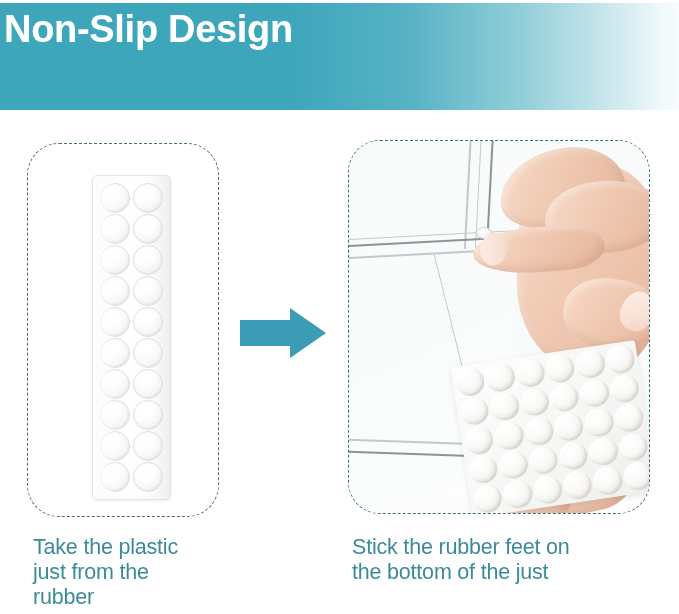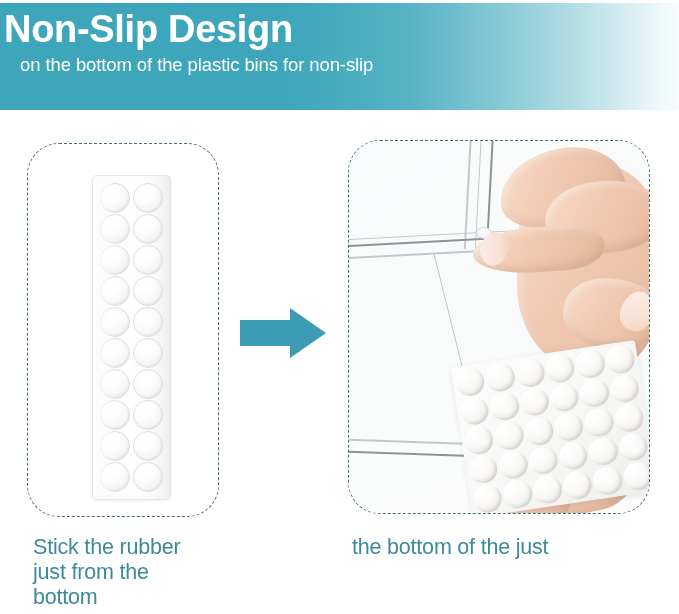--- a/index.html
+++ b/index.html
@@ -146,21 +146,20 @@
   .caption div { white-space: nowrap; }
 </style>
 </head>
 <body>
 
 <div id="page">
 
   <div id="banner">
     <div id="banner-title">Non-Slip Design</div>
     <div id="banner-sub">
-      <div>on the bottom of the plastic bins for non-slip</div>
     </div>
   </div>
 
   <div id="left-box" class="dashed-box"></div>
 
   <div id="blister">
     <div id="blister-inner">
       <div class="dome-cell">
           <div class="dome"></div>
         </div>
@@ -319,22 +318,23 @@
         <div class="bump"></div>
         <div class="bump"></div>
         <div class="bump"></div>
         <div class="bump"></div>
       </div>
     </div>
 
   </div>
 
   <div id="caption-left" class="caption">
-    <div>Stick the rubber</div>
+    <div>Take the plastic</div>
     <div>just from the</div>
-    <div>bottom</div>
+    <div>rubber</div>
   </div>
 
   <div id="caption-right" class="caption">
+    <div>Stick the rubber feet on</div>
     <div>the bottom of the just</div>
   </div>
 
 </div>
 
 </body></html>

